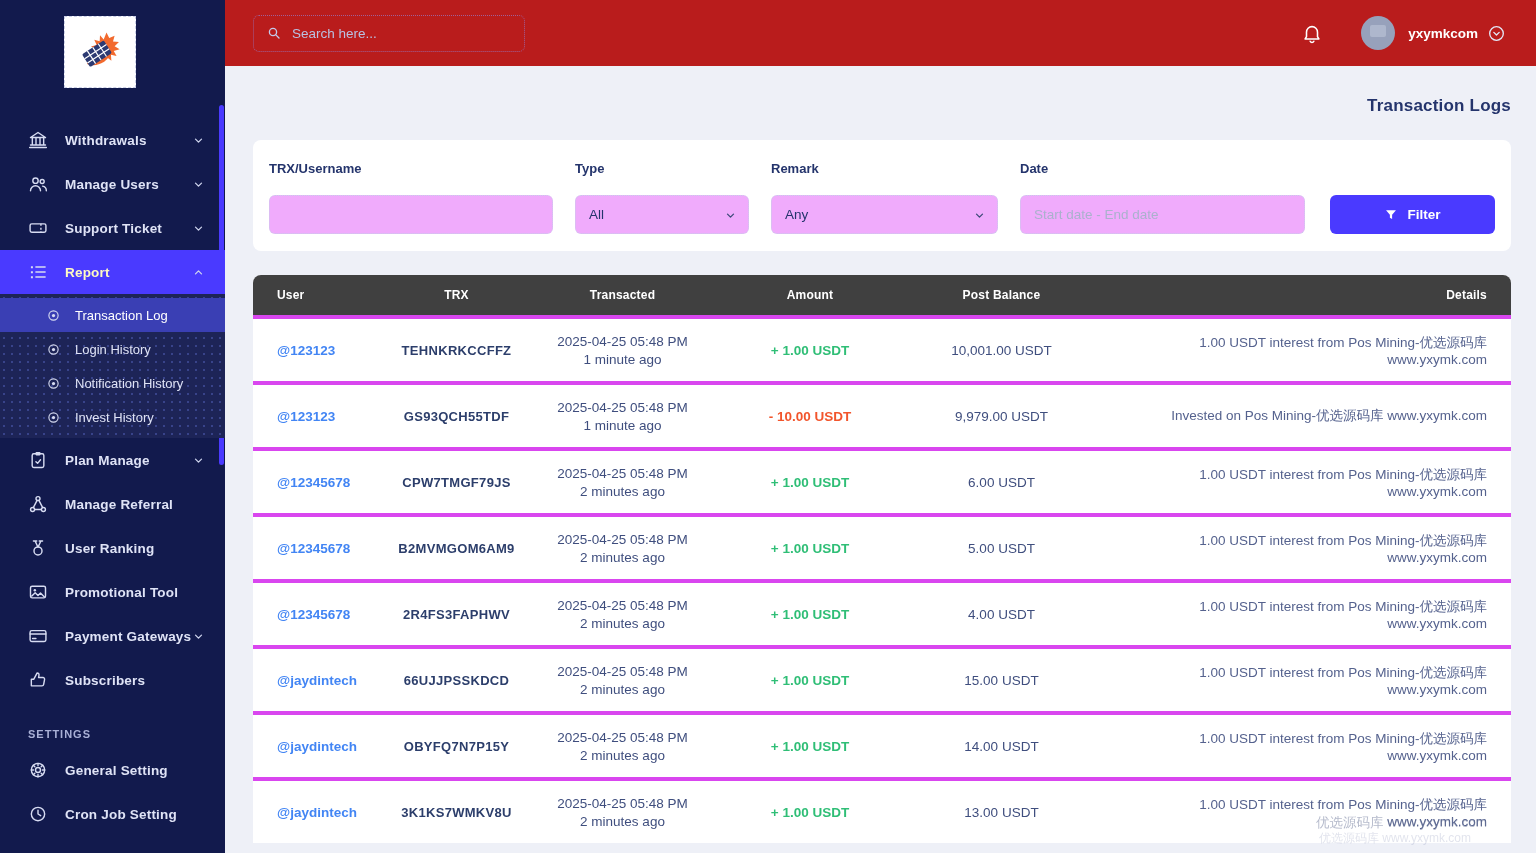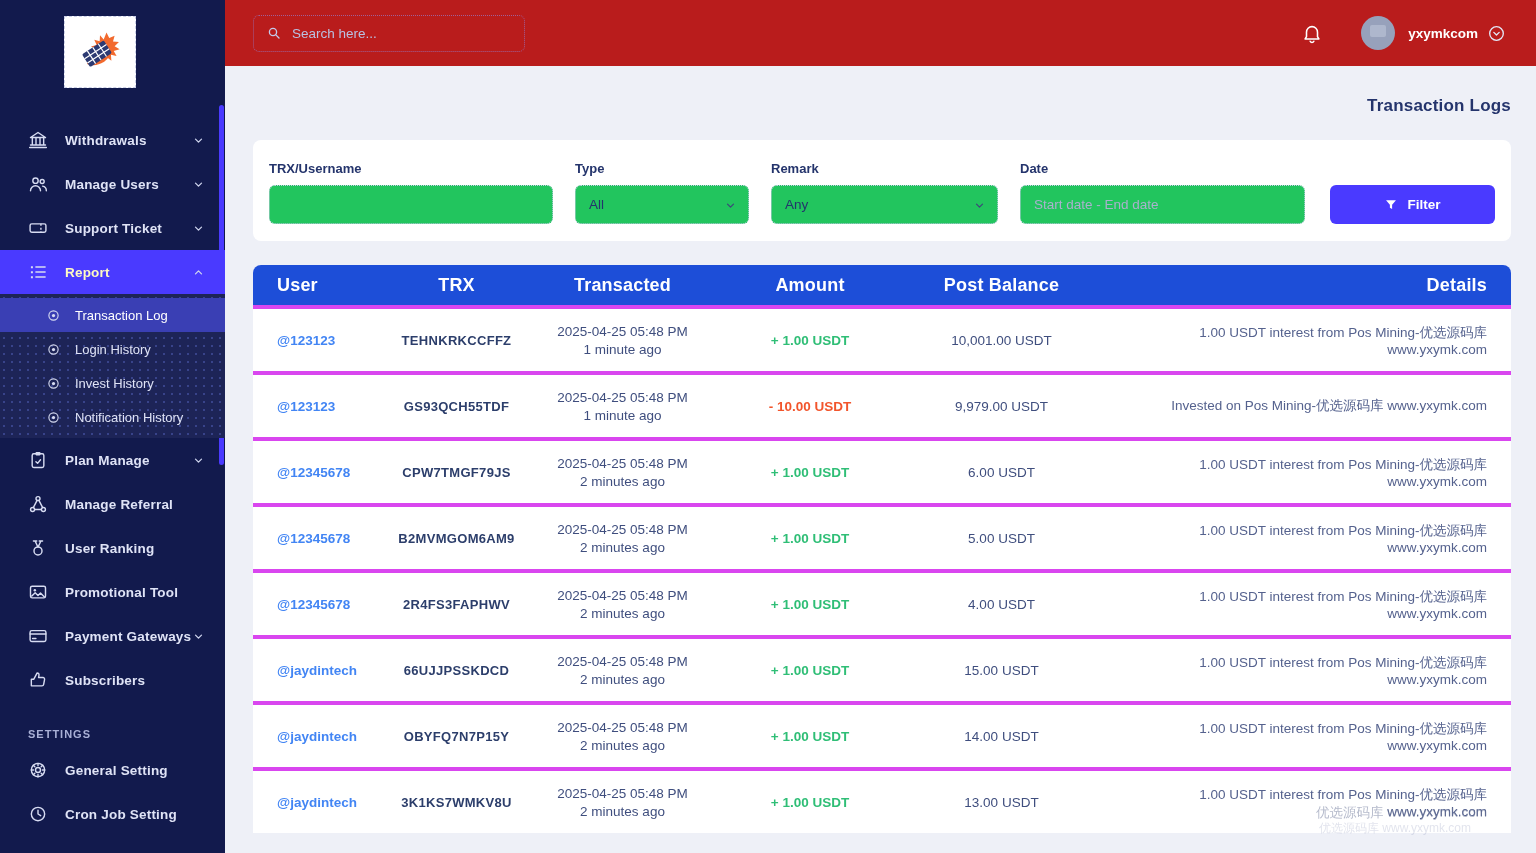--- a/index.html
+++ b/index.html
@@ -51,38 +51,38 @@
   .uname { color:#fff; font-size:13.5px; font-weight:700; margin:0 9px 0 13px; cursor:pointer; }
   .chev-circle { width:19px; height:19px; color:#e3e7f7; cursor:pointer; }
 
   
   .content { flex:1; padding:30px 25px 0 28px; position:relative; }
   .page-title { font-size:17px; font-weight:700; color:#24346c; letter-spacing:.2px;text-align:right; }
 
   .filter-card { margin-top:24px; background:#fff; border-radius:8px;
     padding:21px 16px 17px 16px; display:flex; gap:22px; align-items:flex-end; }
   .f-group { display:flex; flex-direction:column; }
-  .f-label { font-size:13px; font-weight:700; color:#24346c; margin-bottom:9px; }
+  .f-label { font-size:13px; font-weight:700; color:#24346c; margin-bottom:19px; }
   .f-input, .f-select { height:39px; border:1px dotted #c7cdea; border-radius:6px;
-    font-size:13.5px; color:#24346c; background:#22c55e; padding:0 13px; outline:none;
+    font-size:13.5px; color:#24346c; background:#f0abfc; padding:0 13px; outline:none;
     font-family:"Liberation Sans",sans-serif; }
   .f-input::placeholder { color:#aab1cd; }
   .w-trx { width:284px; } .w-type { width:174px; } .w-remark { width:227px; } .w-date { width:285px; }
   .f-select { display:flex; align-items:center; cursor:pointer; position:relative; }
   .f-select .sel-chev { position:absolute; right:11px; top:13px; width:13px; height:13px; color:#3c4a78; }
   .filter-btn { margin-left:auto; width:165px; height:39px; background:#4a3aff; color:#fff;
     border:none; border-radius:6px; font-size:13.5px; font-weight:700; cursor:pointer;
     display:flex; align-items:center; justify-content:center; gap:9px;
     font-family:"Liberation Sans",sans-serif; }
   .filter-btn .fic { width:14px; height:14px; }
 
   .table-card { margin-top:24px; background:#fff; border-radius:8px 8px 0 0; position:relative; }
   .thead, .trow { display:grid; grid-template-columns:137px 133px 199px 176px 207px 1fr; }
-  .thead { background:#1d4ed8; height:40px; border-radius:8px 8px 0 0; align-items:center;
-    color:#fff; font-size:18px; font-weight:700; letter-spacing:.2px; }
+  .thead { background:#404040; height:40px; border-radius:8px 8px 0 0; align-items:center;
+    color:#fff; font-size:12px; font-weight:700; letter-spacing:.2px; }
   .trow { height:66px; align-items:center; border-top:4px solid #d946ef; }
   .trow:first-of-type { border-top:none; }
   .cell { font-size:13.5px; color:#3f4e7e; }
   .c-left { text-align:left; padding-left:24px; }
   .c-center { text-align:center; }
   .c-right { text-align:right; padding-right:24px; }
   .user-link { color:#4285f4; font-weight:600; text-decoration:none; cursor:pointer; }
   .trx-code { font-weight:700; color:#2c3e6b; letter-spacing:.3px; font-size:13px; }
   .when .ago { margin-top:3px; }
   .amt { font-weight:700; color:#2fbe76; font-size:13.5px; }
@@ -197,30 +197,30 @@
             </span>
           <span>Login History</span>
         </div>
         <div class="sub-item">
           <span class="ic-sm">
               <svg viewBox="0 0 24 24">
                 <circle cx="12" cy="12" r="7.4" fill="none" stroke="currentColor" stroke-width="1.8"></circle>
                 <circle cx="12" cy="12" r="2.6" fill="currentColor"></circle>
               </svg>
             </span>
-          <span>Invest History</span>
+          <span>Notification History</span>
         </div>
         <div class="sub-item">
           <span class="ic-sm">
               <svg viewBox="0 0 24 24">
                 <circle cx="12" cy="12" r="7.4" fill="none" stroke="currentColor" stroke-width="1.8"></circle>
                 <circle cx="12" cy="12" r="2.6" fill="currentColor"></circle>
               </svg>
             </span>
-          <span>Notification History</span>
+          <span>Invest History</span>
         </div>
       </div>
 
       <div class="s-item">
         <span class="ic">
             <svg viewBox="0 0 24 24" fill="none" stroke="currentColor" stroke-width="1.7" stroke-linecap="round" stroke-linejoin="round">
               <rect x="5" y="4.5" width="14" height="16.5" rx="2"></rect>
               <rect x="9" y="2.5" width="6" height="4" rx="1" fill="currentColor" stroke="none"></rect>
               <path d="M9.5 14l2 2 3.5-4.3"></path>
             </svg>

